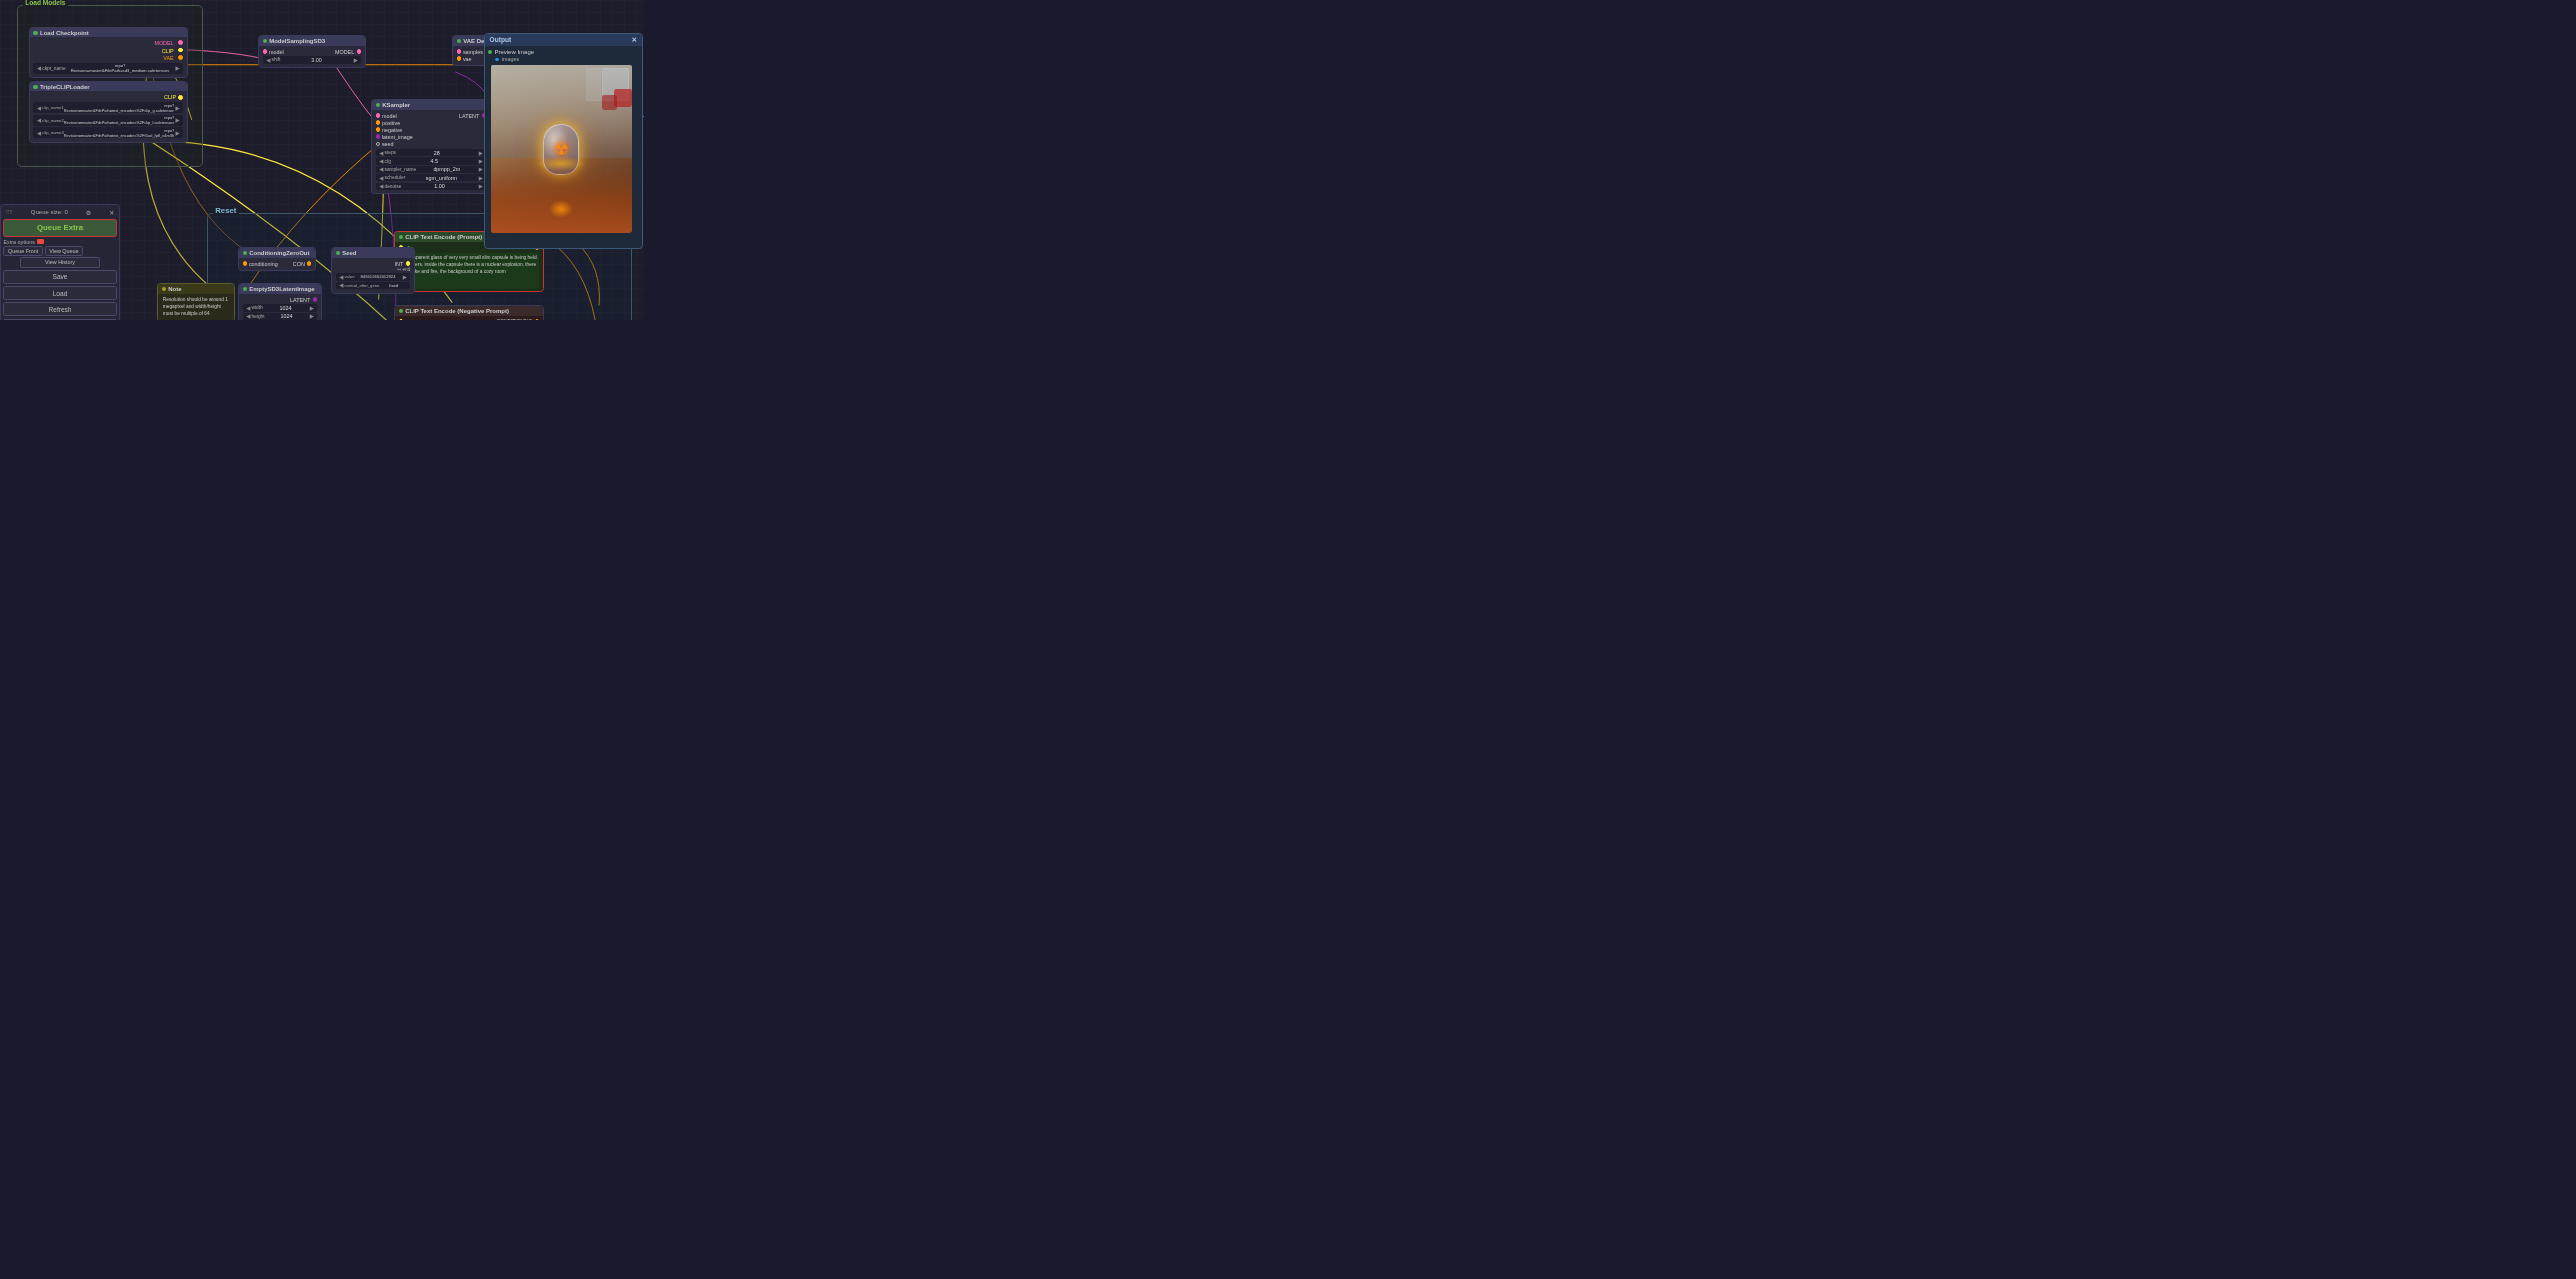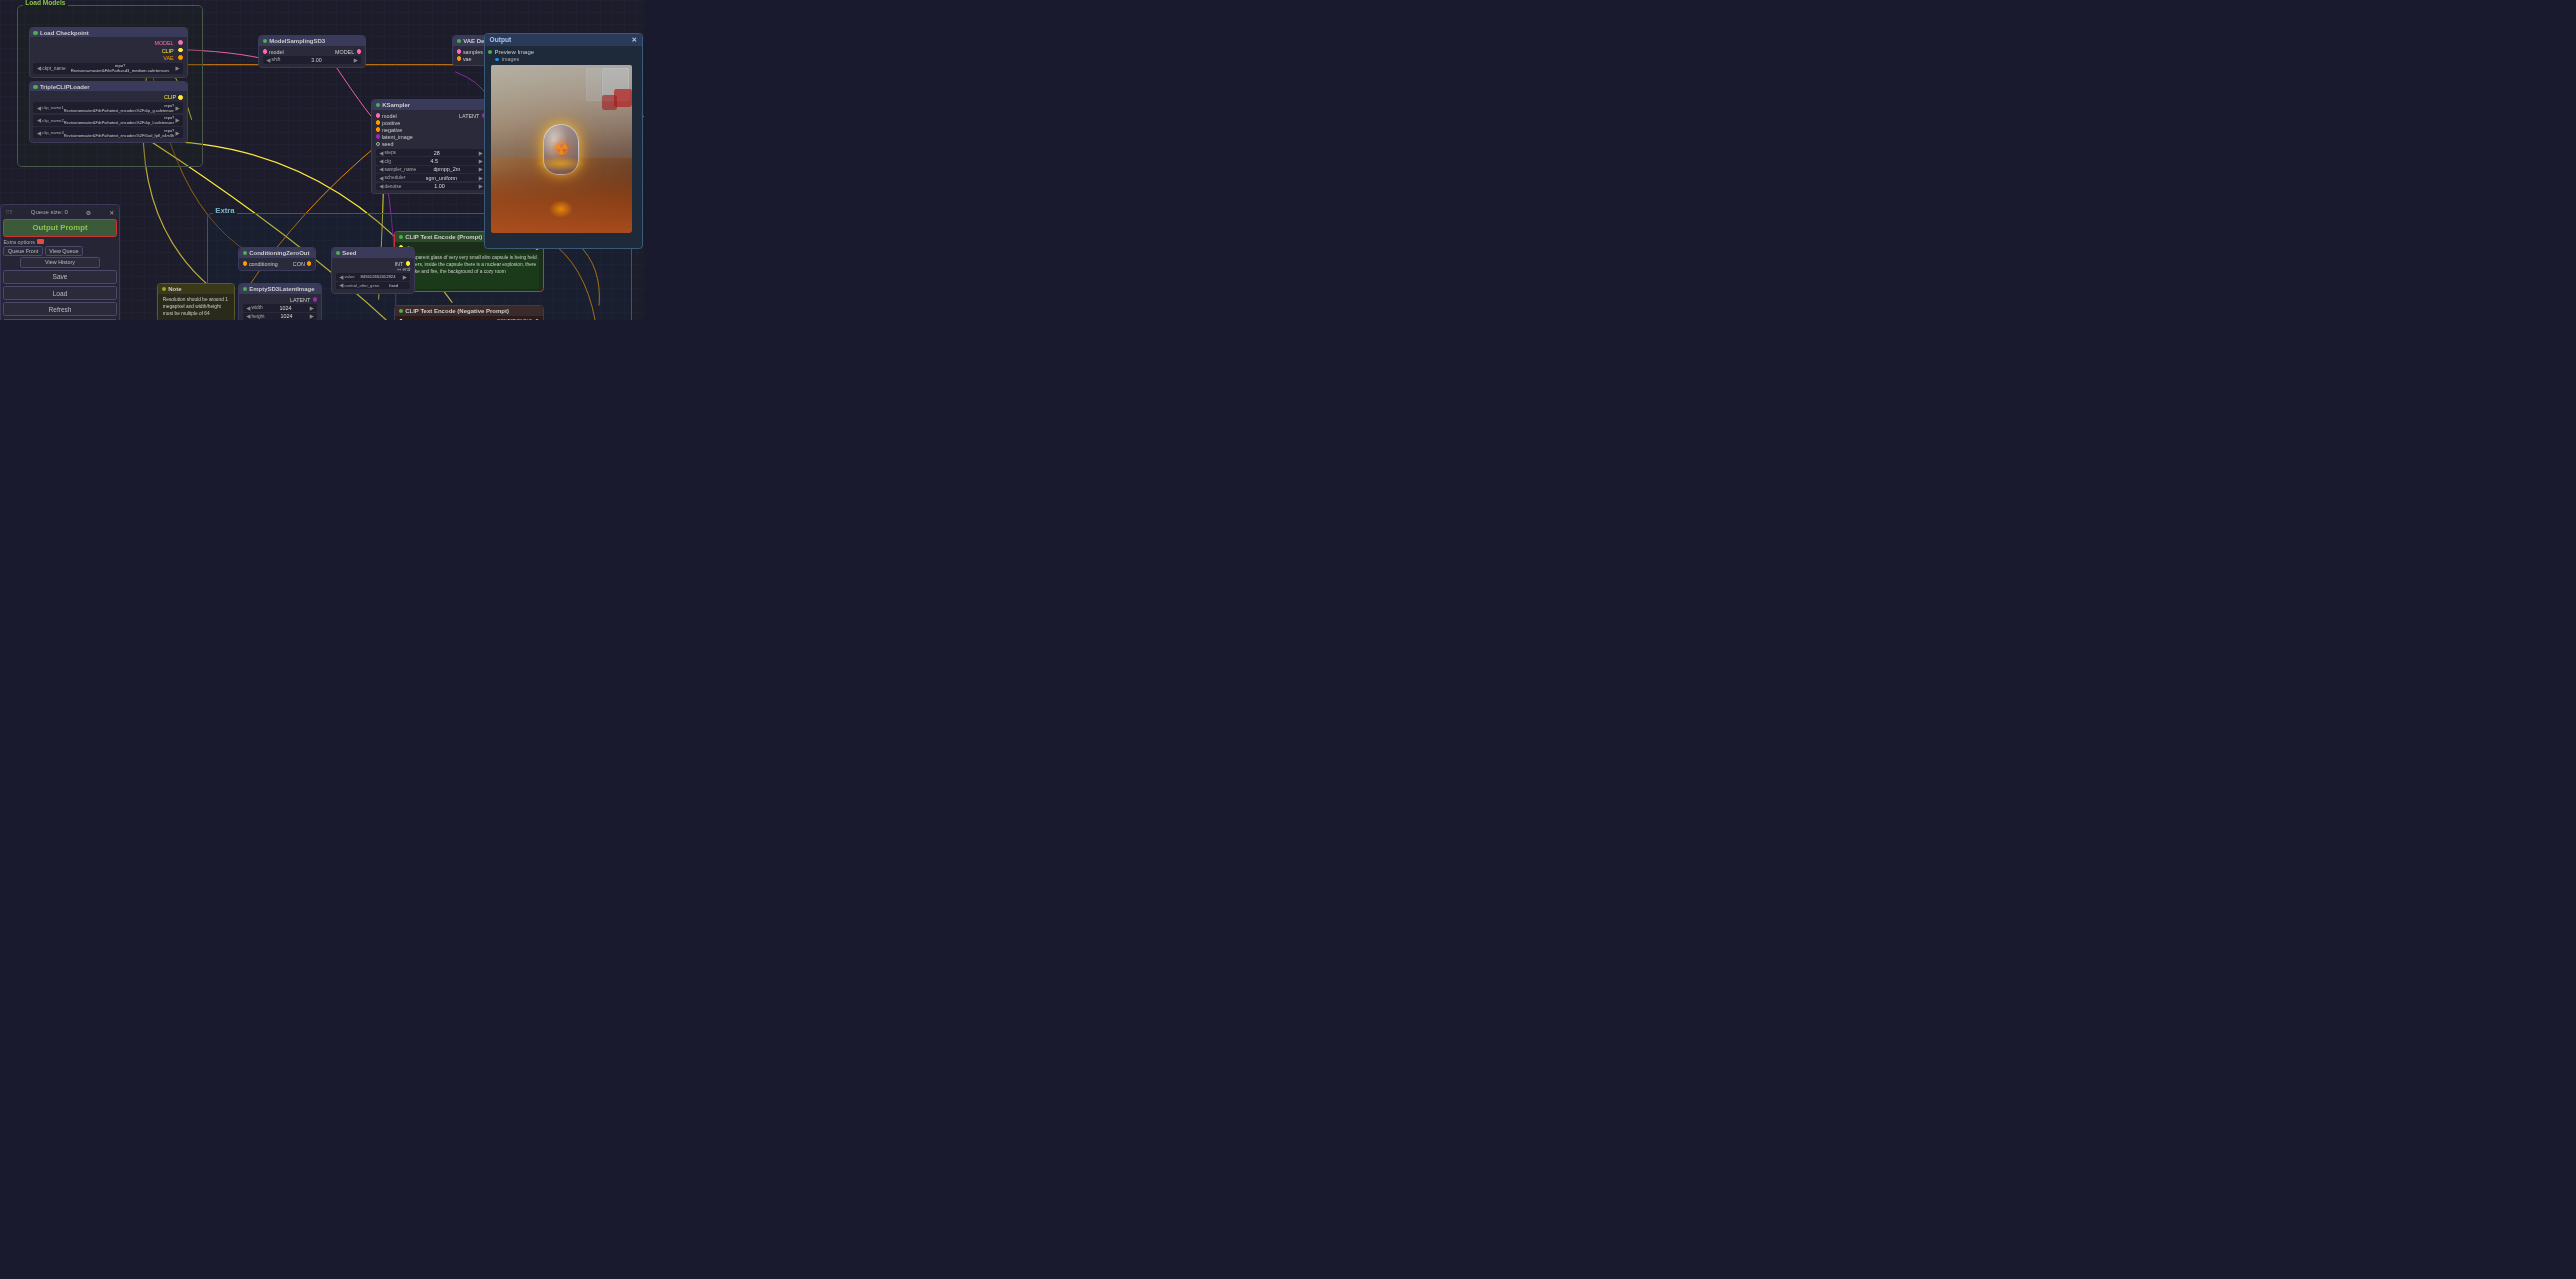--- a/index.html
+++ b/index.html
@@ -490,21 +490,21 @@
           <span class="connector orange"></span>
         </div>
     </div>
     <div class="node-row">
       <div><span class="connector orange"></span> <span style="font-size:5.4px;">conditioning_2</span></div>
     </div>
   </div>
 </div>
 
 <div class="group-input" style="left:207px; top:213px; width:425px; height:138px;">
-  <span class="group-input-title" style="color:#7ab8d0;font-size:7.8px;font-weight:bold;position:absolute;top:-7.8px;left:4.8px;background:#1c1c2a;padding:0 2.4px;">Extra</span>
+  <span class="group-input-title" style="color:#7ab8d0;font-size:7.8px;font-weight:bold;position:absolute;top:-7.8px;left:4.8px;background:#1c1c2a;padding:0 2.4px;">Reset</span>
 
   <div class="node" style="left:30px; top:33px; width:78px;">
     <div class="node-title">
       <span class="node-dot green"></span>
       <span>ConditioningZeroOut</span>
     </div>
     <div class="node-body">
       <div class="node-row">
         <div><span class="connector orange"></span> <span style="font-size:5.4px;">conditioning</span></div>
         <div style="display:flex;gap:1.8px;align-items:center;">
@@ -657,21 +657,21 @@
 </div>
 
 <div class="queue-panel">
   <div class="queue-header">
     <span style="font-size:4.8px; color:#777;">⠿⠿</span>
     <span>Queue size: 0</span>
     <span style="cursor:pointer;">⚙</span>
     <span style="cursor:pointer;">✕</span>
   </div>
 
-  <div class="queue-btn-main">Output Prompt</div>
+  <div class="queue-btn-main">Queue Extra</div>
 
   <div class="extra-options">
     <span>Extra options</span>
     <span class="toggle-box"></span>
   </div>
 
   <div class="queue-row">
     <button class="queue-small-btn">Queue Front</button>
     <button class="queue-small-btn">View Queue</button>
   </div>

